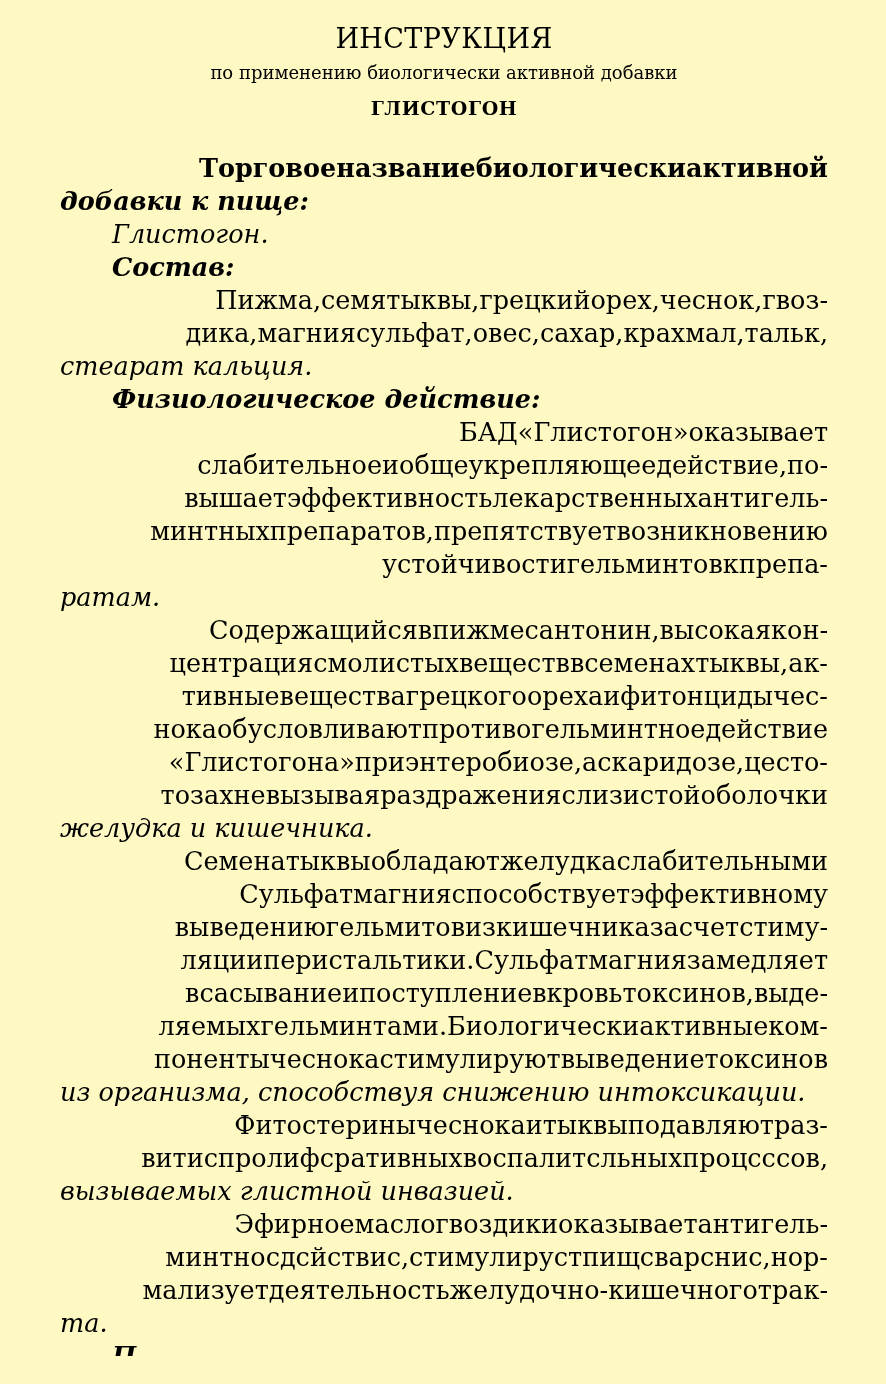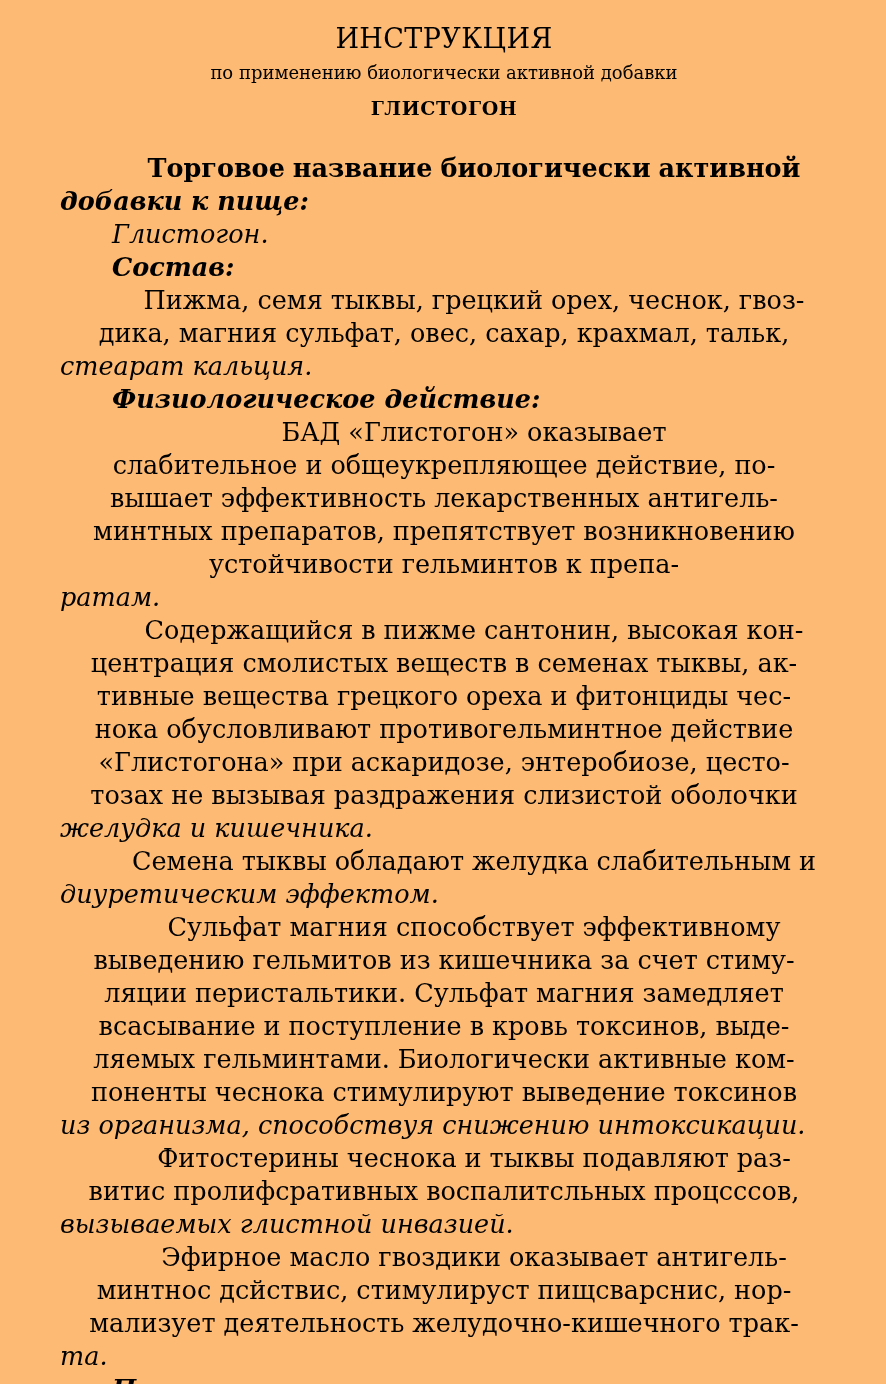--- a/index.html
+++ b/index.html
@@ -11,21 +11,21 @@
   body {
     font-family: "DejaVu Serif", "Liberation Serif", serif;
     color: #000000;
     -webkit-font-smoothing: none;
   }
   .page {
     position: relative;
     width: 886px;
     height: 1384px;
     overflow: hidden;
-    background: #fdba74;
+    background: #fef9c3;
     margin: 0 auto;
   }
   .sheet {
     position: absolute;
     left: 60px;
     top: 0;
     width: 768px;
   }
 
   
@@ -65,22 +65,21 @@
   .para {
     margin: 0;
   }
   .ln {
     display: flex;
     width: 100%;
     white-space: pre;
   }
   
   .ln.just {
-    justify-content: center;
-    gap: 8px;
+    justify-content: flex-end;
   }
   
   .ln.last {
     justify-content: flex-start;
     font-style: italic;
   }
   .ln.indent::before {
     content: "";
     display: block;
     width: 52px;
@@ -138,27 +137,26 @@
           <div class="ln just"><span class="w">вышает</span><span class="w">эффективность</span><span class="w">лекарственных</span><span class="w">антигель-</span></div>
           <div class="ln just"><span class="w">минтных</span><span class="w">препаратов,</span><span class="w">препятствует</span><span class="w">возникновению</span></div>
           <div class="ln just"><span class="w">устойчивости</span><span class="w">гельминтов</span><span class="w">к</span><span class="w">препа-</span></div>
           <div class="ln last">ратам.</div>
         </div>
       <div class="para">
           <div class="ln just indent"><span class="w">Содержащийся</span><span class="w">в</span><span class="w">пижме</span><span class="w">сантонин,</span><span class="w">высокая</span><span class="w">кон-</span></div>
           <div class="ln just"><span class="w">центрация</span><span class="w">смолистых</span><span class="w">веществ</span><span class="w">в</span><span class="w">семенах</span><span class="w">тыквы,</span><span class="w">ак-</span></div>
           <div class="ln just"><span class="w">тивные</span><span class="w">вещества</span><span class="w">грецкого</span><span class="w">ореха</span><span class="w">и</span><span class="w">фитонциды</span><span class="w">чес-</span></div>
           <div class="ln just"><span class="w">нока</span><span class="w">обусловливают</span><span class="w">противогельминтное</span><span class="w">действие</span></div>
-          <div class="ln just"><span class="w">«Глистогона»</span><span class="w">при</span><span class="w">аскаридозе,</span><span class="w">энтеробиозе,</span><span class="w">цесто-</span></div>
+          <div class="ln just"><span class="w">«Глистогона»</span><span class="w">при</span><span class="w">энтеробиозе,</span><span class="w">аскаридозе,</span><span class="w">цесто-</span></div>
           <div class="ln just"><span class="w">тозах</span><span class="w">не</span><span class="w">вызывая</span><span class="w">раздражения</span><span class="w">слизистой</span><span class="w">оболочки</span></div>
           <div class="ln last">желудка и кишечника.</div>
         </div>
       <div class="para">
           <div class="ln just indent"><span class="w">Семена</span><span class="w">тыквы</span><span class="w">обладают</span><span class="w">желудка</span><span class="w">слабительным</span><span class="w">и</span></div>
-          <div class="ln last">диуретическим эффектом.</div>
         </div>
       <div class="para">
           <div class="ln just indent"><span class="w">Сульфат</span><span class="w">магния</span><span class="w">способствует</span><span class="w">эффективному</span></div>
           <div class="ln just"><span class="w">выведению</span><span class="w">гельмитов</span><span class="w">из</span><span class="w">кишечника</span><span class="w">за</span><span class="w">счет</span><span class="w">стиму-</span></div>
           <div class="ln just"><span class="w">ляции</span><span class="w">перистальтики.</span><span class="w">Сульфат</span><span class="w">магния</span><span class="w">замедляет</span></div>
           <div class="ln just"><span class="w">всасывание</span><span class="w">и</span><span class="w">поступление</span><span class="w">в</span><span class="w">кровь</span><span class="w">токсинов,</span><span class="w">выде-</span></div>
           <div class="ln just"><span class="w">ляемых</span><span class="w">гельминтами.</span><span class="w">Биологически</span><span class="w">активные</span><span class="w">ком-</span></div>
           <div class="ln just"><span class="w">поненты</span><span class="w">чеснока</span><span class="w">стимулируют</span><span class="w">выведение</span><span class="w">токсинов</span></div>
           <div class="ln last">из организма, способствуя снижению интоксикации.</div>
         </div>

